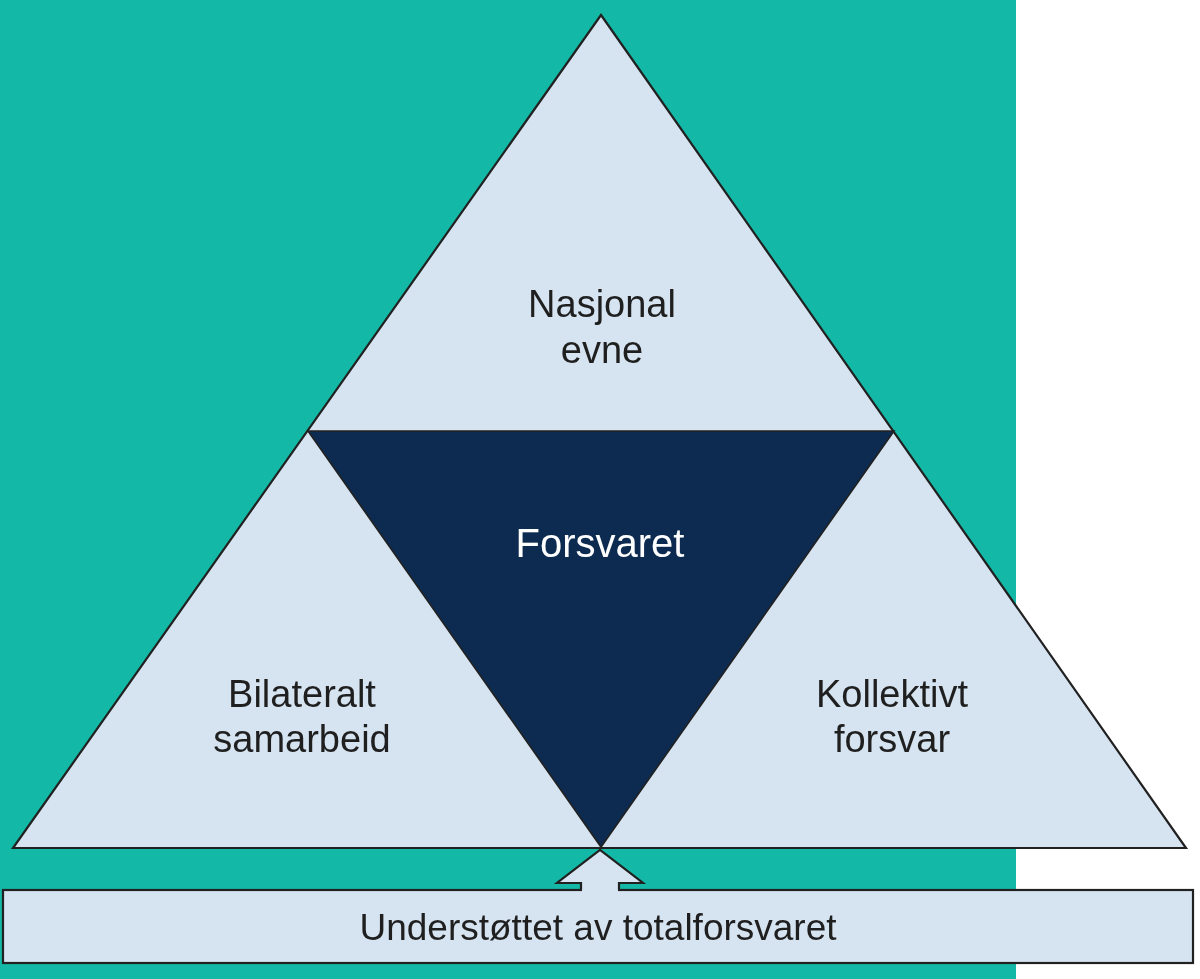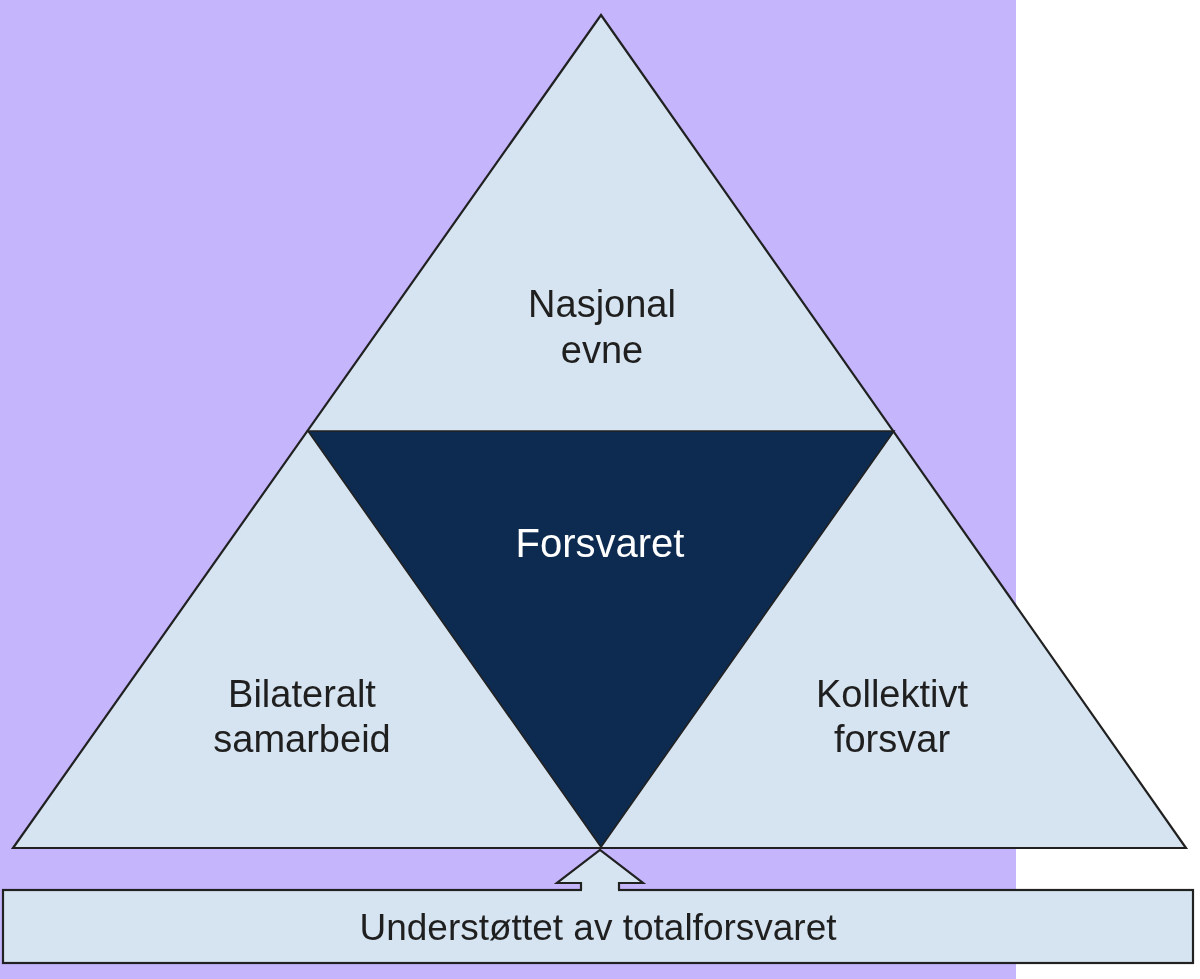--- a/index.html
+++ b/index.html
@@ -4,21 +4,21 @@
 <style>
   html, body {
     margin: 0;
     padding: 0;
     background: #ffffff;
   }
   .canvas {
     position: relative;
     width: 1016px;
     height: 979px;
-    background: #c4b5fd;
+    background: #14b8a6;
     font-family: "Liberation Sans", "DejaVu Sans", sans-serif;
   }
   svg { display: block; }
   .shape-outline {
     stroke: #212121;
     stroke-width: 2.2;
     stroke-linejoin: miter;
   }
   .inner-outline {
     stroke: #212121;

